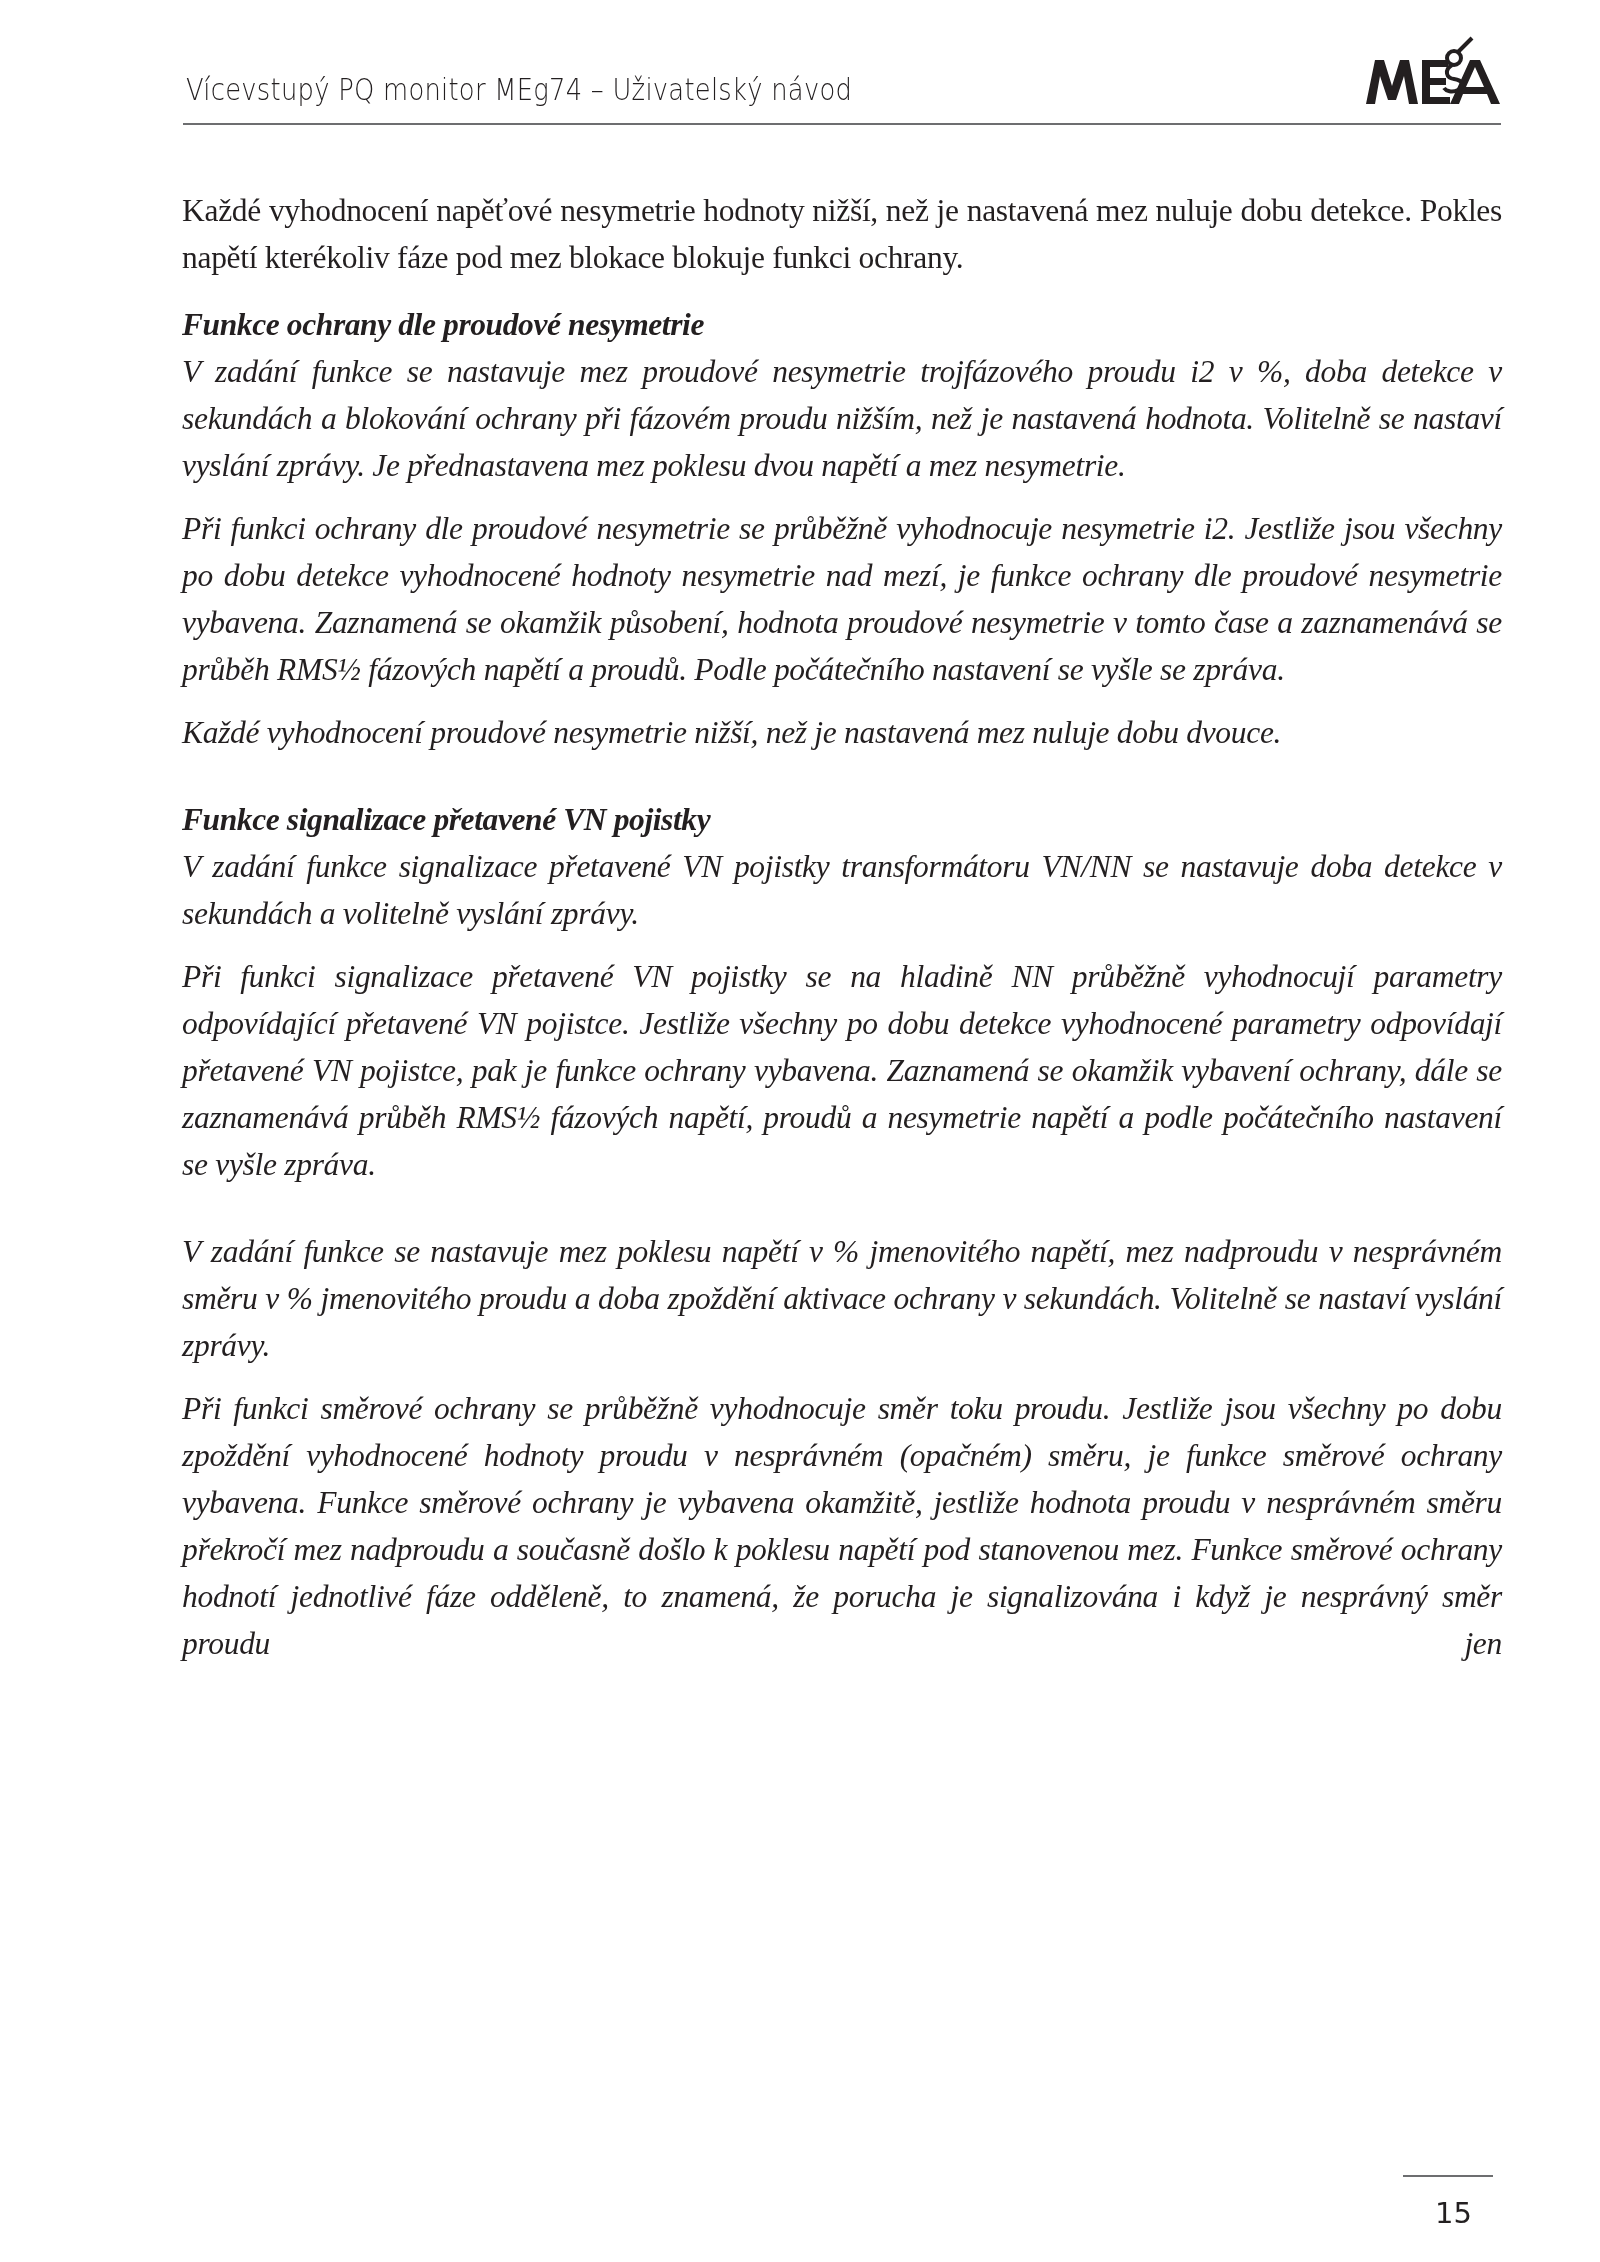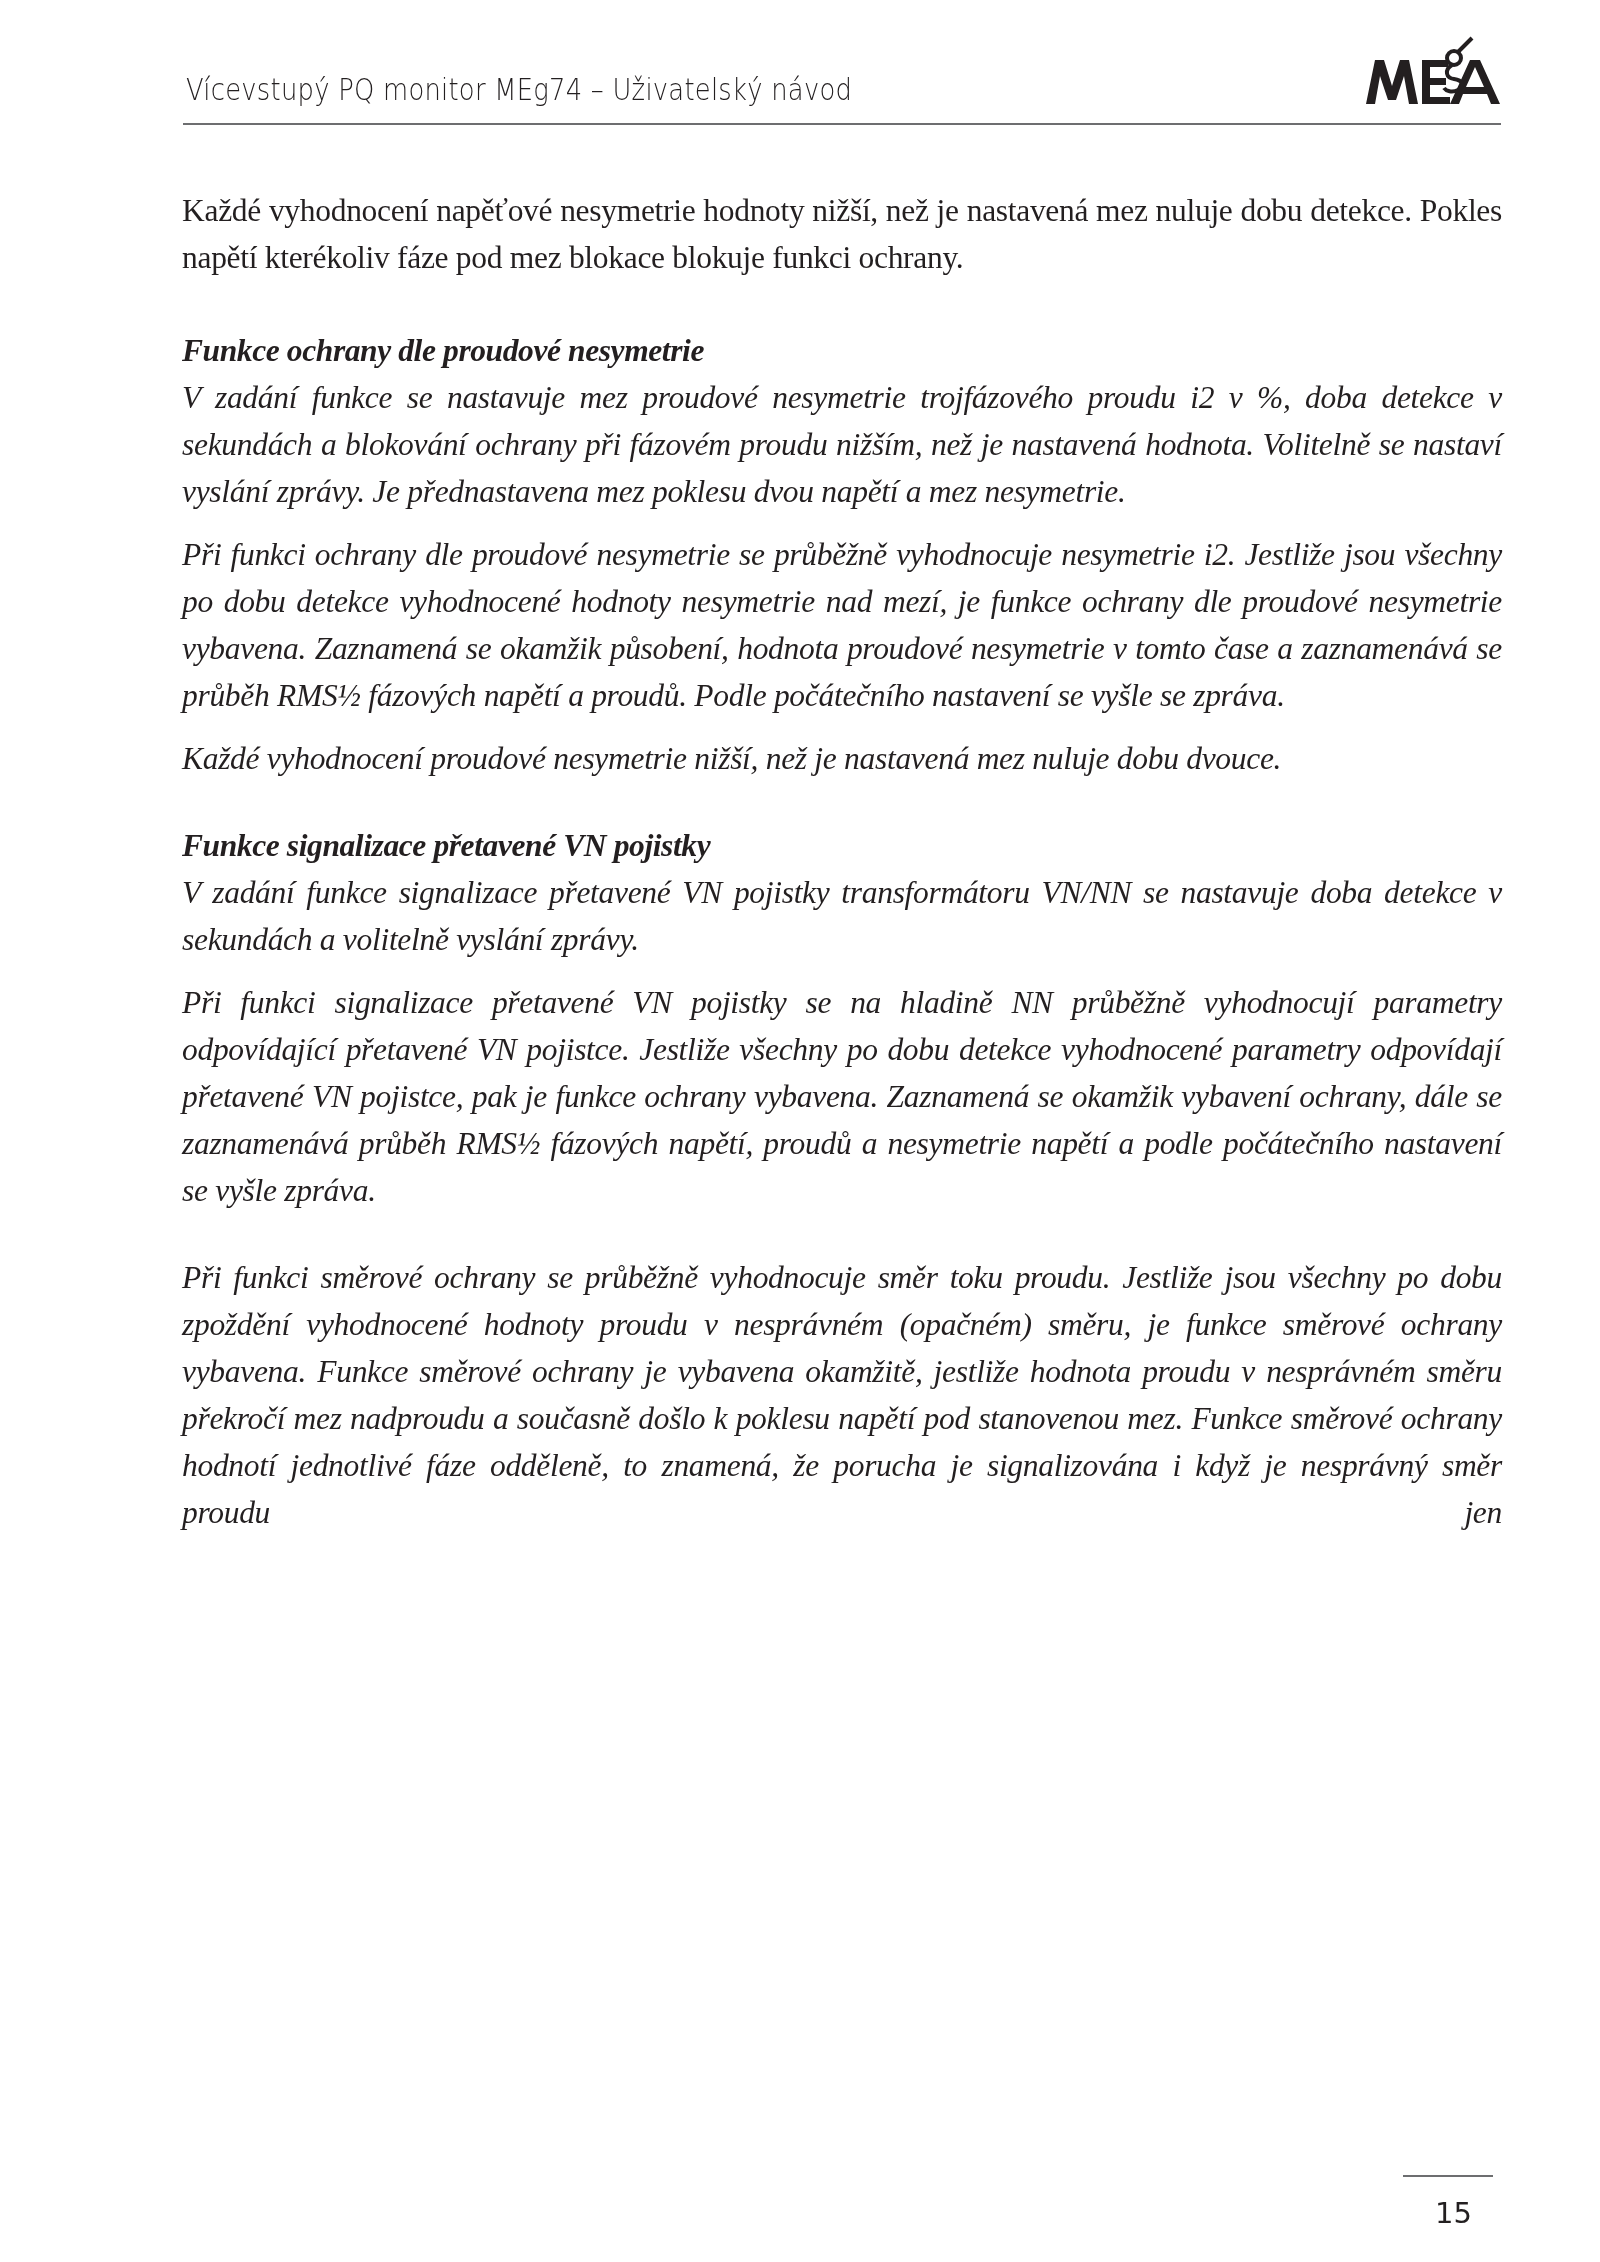--- a/index.html
+++ b/index.html
@@ -11,21 +11,21 @@
     transform: scaleX(0.86); transform-origin: left top;
   }
   .header-rule { position: absolute; left: 183px; top: 123px; width: 1318px; height: 2px; background: #6d6e70; }
   .logo { position: absolute; left: 1362px; top: 36px; width: 150px; height: 72px; }
   .content {
     position: absolute; left: 182px; top: 187px; width: 1320px;
     font-family: "Liberation Serif", serif; font-size: 31.5px; line-height: 47px;
     color: #231f20;
   }
   .content p { margin: 0 0 16px 0; text-align: justify; letter-spacing: -0.3px; }
-  .content p.first-para { margin-bottom: 46px; }
+  .content p.first-para { margin-bottom: 20px; }
   .content h2 { margin: 0; font-size: 31.5px; font-weight: bold; line-height: 47px; letter-spacing: -0.4px; }
   .content .section { margin-bottom: 40px; font-style: italic; }
   .content .section p:last-child { margin-bottom: 0; }
   .footer-rule { position: absolute; left: 1403px; top: 2175px; width: 90px; height: 2px; background: #6d6e70; }
   .page-number {
     position: absolute; left: 1435px; top: 2196px;
     font-family: "DejaVu Sans", sans-serif; font-size: 29px; color: #231f20;
   }
 </style>
 </head>
@@ -62,20 +62,21 @@
     <p>Každé vyhodnocení proudové nesymetrie nižší, než je nastavená mez nuluje dobu dvou­ce.</p>
   </div>
 
   <div class="section">
     <h2>Funkce signalizace přetavené VN pojistky</h2>
     <p>V zadání funkce signalizace přetavené VN pojistky transformátoru VN/NN se nastavuje doba detekce v sekundách a volitelně vyslání zprávy.</p>
     <p>Při funkci signalizace přetavené VN pojistky se na hladině NN průběžně vyhodnocují parametry odpovídající přetavené VN pojistce. Jestliže všechny po dobu detekce vyhod­nocené parametry odpovídají přetavené VN pojistce, pak je funkce ochrany vybavena. Zaznamená se okamžik vybavení ochrany, dále se zaznamenává průběh RMS½ fázových napětí, proudů a nesymetrie napětí a podle počátečního nastavení se vyšle zpráva.</p>
   </div>
 
   <div class="section">
+    <p>V zadání funkce se nastavuje mez poklesu napětí v % jmenovitého napětí, mez nad­proudu v nesprávném směru v % jmenovitého proudu a doba zpoždění aktivace ochrany v sekundách. Volitelně se nastaví vyslání zprávy.</p>
     <p style="text-align-last: justify;">Při funkci směrové ochrany se průběžně vyhodnocuje směr toku proudu. Jestliže jsou všechny po dobu zpoždění vyhodnocené hodnoty proudu v nesprávném (opačném) smě­ru, je funkce směrové ochrany vybavena. Funkce směrové ochrany je vybavena okamžitě, jestliže hodnota proudu v nesprávném směru překročí mez nadproudu a současně došlo k poklesu napětí pod stanovenou mez. Funkce směrové ochrany hodnotí jednotlivé fáze odděleně, to znamená, že porucha je signalizována i když je nesprávný směr proudu jen</p>
   </div>
 </div>
 
 <div>
   <div class="footer-rule"></div>
   <div class="page-number">15</div>
 </div>
 
 </body></html>

